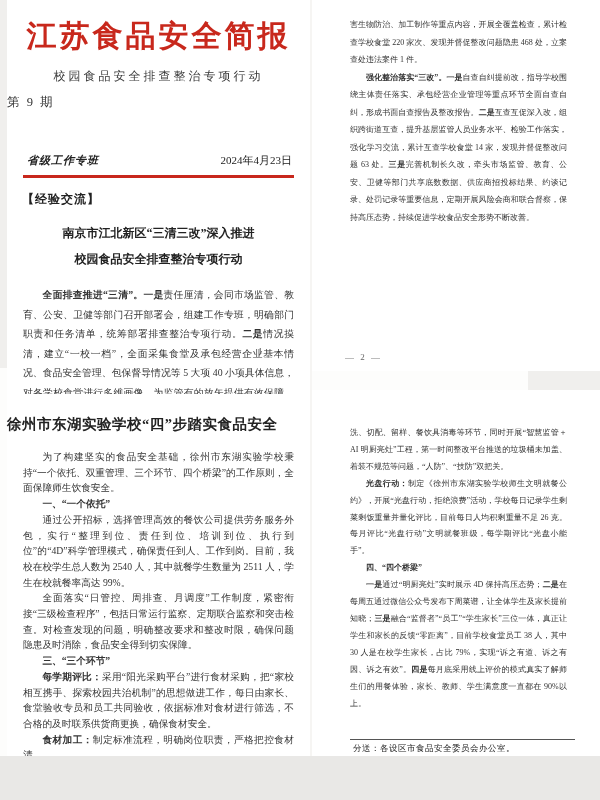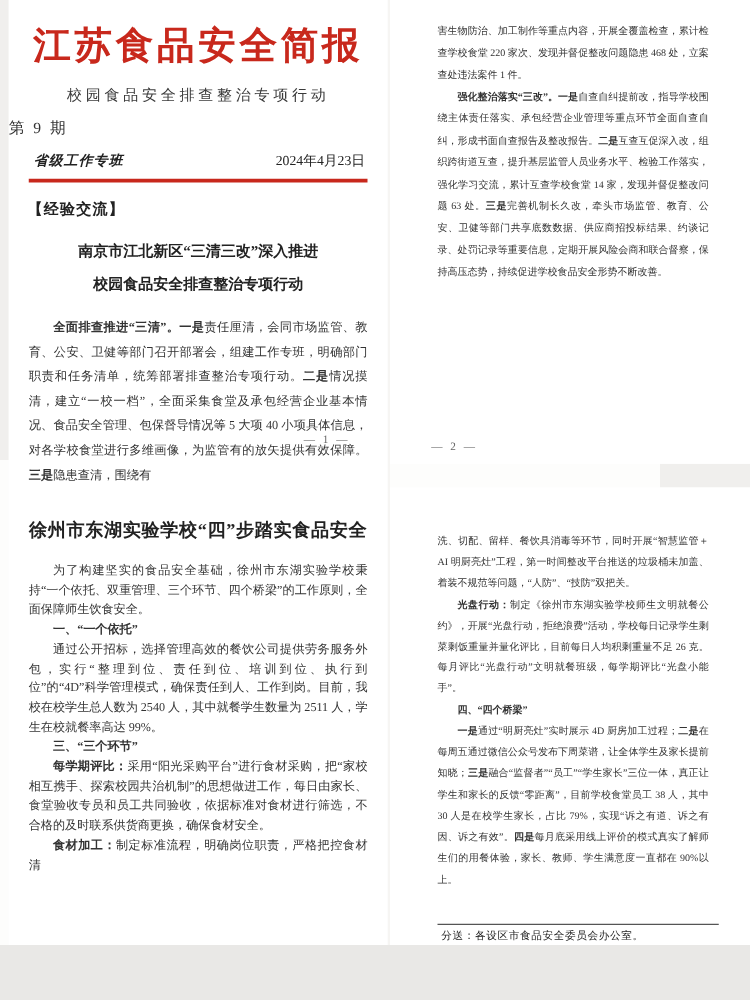--- a/index.html
+++ b/index.html
@@ -13,26 +13,26 @@
   #p2{left:312px;top:0;width:288px;height:371px;}
   #p3{left:7px;top:394px;width:303px;height:406px;}
   #p4{left:312px;top:390px;width:288px;height:410px;}
 
   
   .m-title{margin-top:16px;text-align:center;font-weight:bold;font-size:30px;letter-spacing:3px;}
   .m-sub{text-align:center;font-size:12px;letter-spacing:3px;margin-top:11px;color:#3a3a3a;}
   .m-issue{text-align:left;font-size:12.5px;letter-spacing:2px;margin-top:9px;color:#333;}
   .m-meta{display:flex;justify-content:space-between;align-items:baseline;
     margin:10px 18px 0 20px;font-size:11px;color:#222;}
-  .m-wg{font-weight:bold;font-style:italic;letter-spacing:1px;}
+  .m-wg{font-weight:bold;font-style:italic;letter-spacing:1px;margin-top:32px;}
   .m-rule{height:3px;margin:7px 16px 0 16px;}
 
   .tag{margin:13px 0 0 15px;font-weight:bold;font-size:12px;color:#222;letter-spacing:1px;}
   .a1t{text-align:center;font-weight:bold;font-size:12px;line-height:26px;margin-top:12px;color:#222;}
-  .a2t{text-align:center;font-weight:bold;font-size:14.5px;margin-top:21px;color:#222;letter-spacing:0.5px;}
+  .a2t{text-align:left;font-weight:bold;font-size:14.5px;margin-top:21px;color:#222;letter-spacing:0.5px;}
 
   
   .body{text-align:justify;}
   .blk{margin:0;text-align:justify;}
   .blk.p{text-indent:2em;}
   .blk.pc{text-indent:0;}
   .blk.h{text-indent:2em;font-weight:bold;}
   .b{font-weight:bold;}
   .p1body{margin:13px 16px 0 16px;font-size:9.8px;line-height:19.6px;}
   .p2body{padding:16px 33px 0 38px;font-size:8px;line-height:17.5px;}
@@ -88,33 +88,34 @@
       </div>
     <div class="pgnum" id="pn2">— 2 —</div>
   </div>
 
   <div class="page" id="p3">
     <div class="a2t">徐州市东湖实验学校“四”步踏实食品安全</div>
     <div class="body p3body">
         <p class="blk p"><span>为了构建坚实的食品安全基础，徐州市东湖实验学校秉持“一个依托、双重管理、三个环节、四个桥梁”的工作原则，全面保障师生饮食安全。</span></p>
         <p class="blk h"><span class="b">一、“一个依托”</span></p>
         <p class="blk p"><span>通过公开招标，选择管理高效的餐饮公司提供劳务服务外包，实行“整理到位、责任到位、培训到位、执行到位”的“4D”科学管理模式，确保责任到人、工作到岗。目前，我校在校学生总人数为 2540 人，其中就餐学生数量为 2511 人，学生在校就餐率高达 99%。</span></p>
+        <p class="blk p"><span>全面落实“日管控、周排查、月调度”工作制度，紧密衔接“三级检查程序”，包括日常运行监察、定期联合监察和突击检查。对检查发现的问题，明确整改要求和整改时限，确保问题隐患及时消除，食品安全得到切实保障。</span></p>
         <p class="blk h"><span class="b">三、“三个环节”</span></p>
         <p class="blk p"><span class="b">每学期评比：</span><span>采用“阳光采购平台”进行食材采购，把“家校相互携手、探索校园共治机制”的思想做进工作，每日由家长、食堂验收专员和员工共同验收，依据标准对食材进行筛选，不合格的及时联系供货商更换，确保食材安全。</span></p>
         <p class="blk p"><span class="b">食材加工：</span><span>制定标准流程，明确岗位职责，严格把控食材清</span></p>
       </div>
     <div class="pgnum" id="pn5">— 5 —</div>
   </div>
 
   <div class="page" id="p4">
     <div class="body p4body">
         <p class="blk pc"><span>洗、切配、留样、餐饮具消毒等环节，同时开展“智慧监管＋AI 明厨亮灶”工程，第一时间整改平台推送的垃圾桶未加盖、着装不规范等问题，“人防”、“技防”双把关。</span></p>
         <p class="blk p"><span class="b">光盘行动：</span><span>制定《徐州市东湖实验学校师生文明就餐公约》，开展“光盘行动，拒绝浪费”活动，学校每日记录学生剩菜剩饭重量并量化评比，目前每日人均积剩重量不足 26 克。每月评比“光盘行动”文明就餐班级，每学期评比“光盘小能手”。</span></p>
         <p class="blk h"><span class="b">四、“四个桥梁”</span></p>
-        <p class="blk p"><span class="b">一是</span><span>通过“明厨亮灶”实时展示 4D 厨房加工过程；</span><span class="b">二是</span><span>在每周五通过微信公众号发布下周菜谱，让全体学生及家长提前知晓；</span><span class="b">三是</span><span>融合“监督者”“员工”“学生家长”三位一体，真正让学生和家长的反馈“零距离”，目前学校食堂员工 38 人，其中 30 人是在校学生家长，占比 79%，实现“诉之有道、诉之有因、诉之有效”。</span><span class="b">四是</span><span>每月底采用线上评价的模式真实了解师生们的用餐体验，家长、教师、学生满意度一直都在 90%以上。</span></p>
+        <p class="blk p"><span class="b">一是</span><span>通过“明厨亮灶”实时展示 4D 保持高压态势；</span><span class="b">二是</span><span>在每周五通过微信公众号发布下周菜谱，让全体学生及家长提前知晓；</span><span class="b">三是</span><span>融合“监督者”“员工”“学生家长”三位一体，真正让学生和家长的反馈“零距离”，目前学校食堂员工 38 人，其中 30 人是在校学生家长，占比 79%，实现“诉之有道、诉之有因、诉之有效”。</span><span class="b">四是</span><span>每月底采用线上评价的模式真实了解师生们的用餐体验，家长、教师、学生满意度一直都在 90%以上。</span></p>
       </div>
     <div class="p4foot">
       <div class="f-rule"></div>
       <div class="f-dist">分送：各设区市食品安全委员会办公室。</div>
       <div class="f-rule"></div>
       <div class="f-row">
         <span>校园食品安全排查整治专项行动工作专班</span>
         <span>2024 年 4 月 23 日印发</span>
       </div>
       <div class="f-rule-b"></div>

